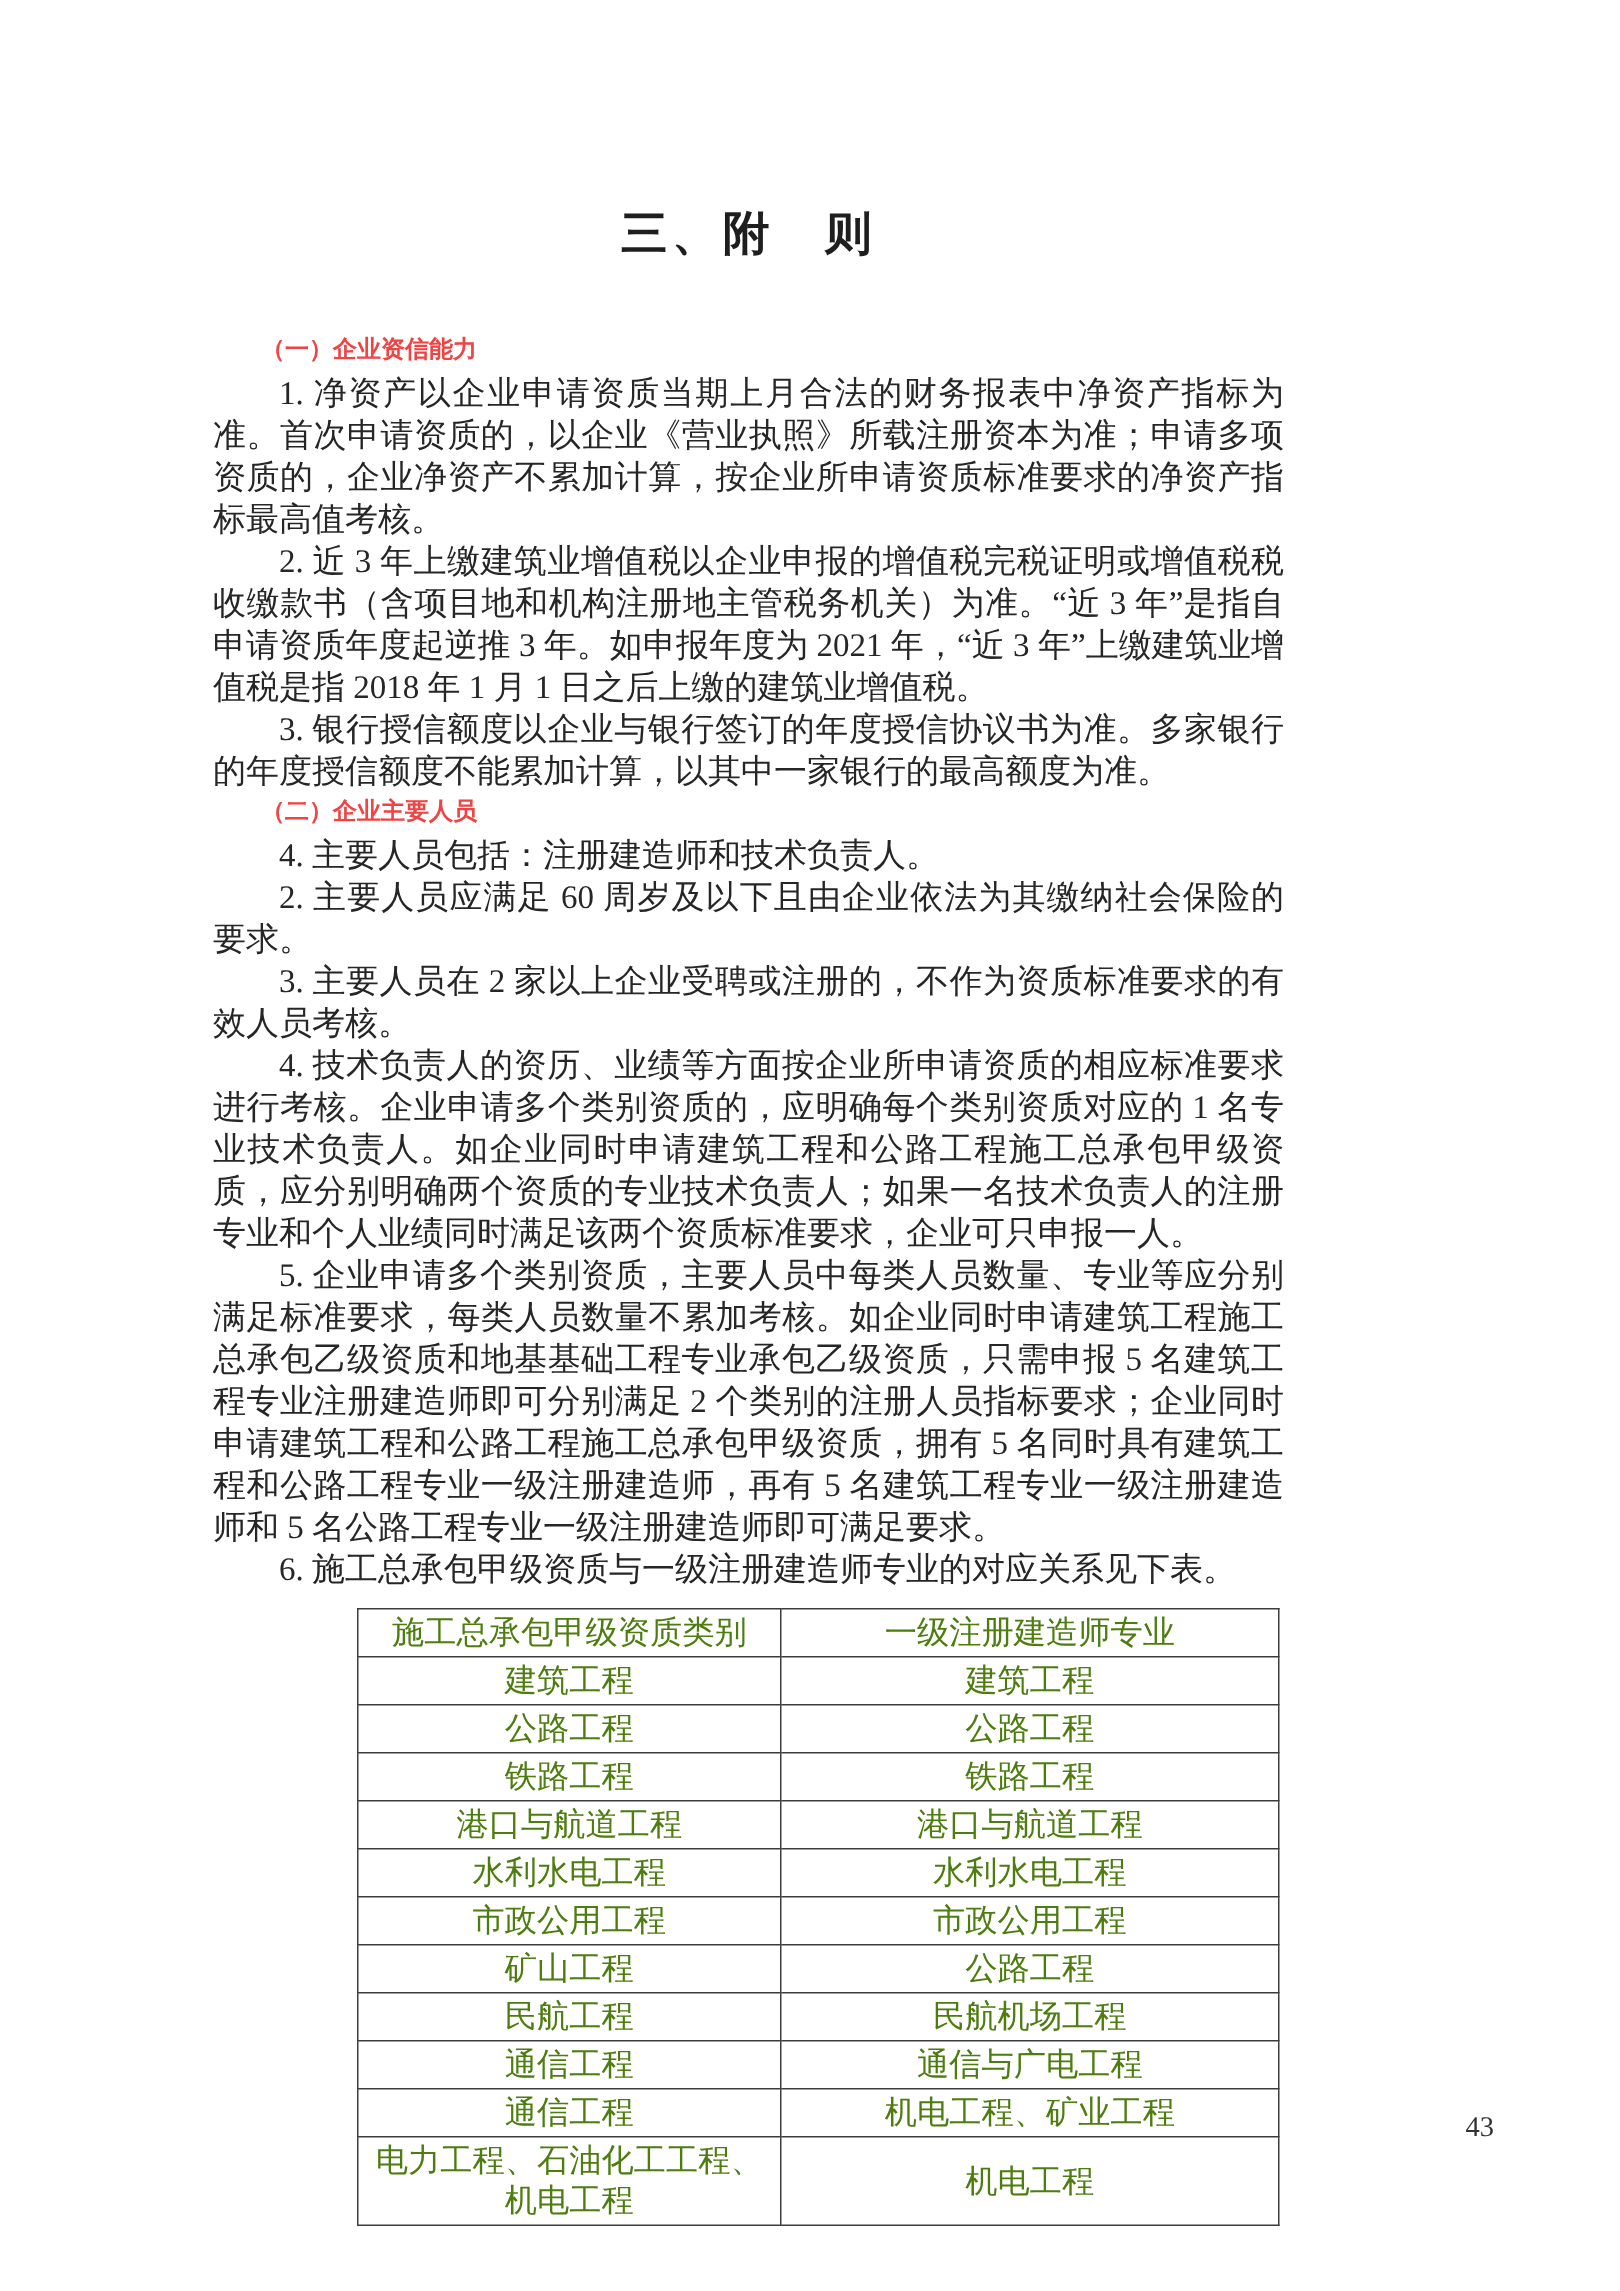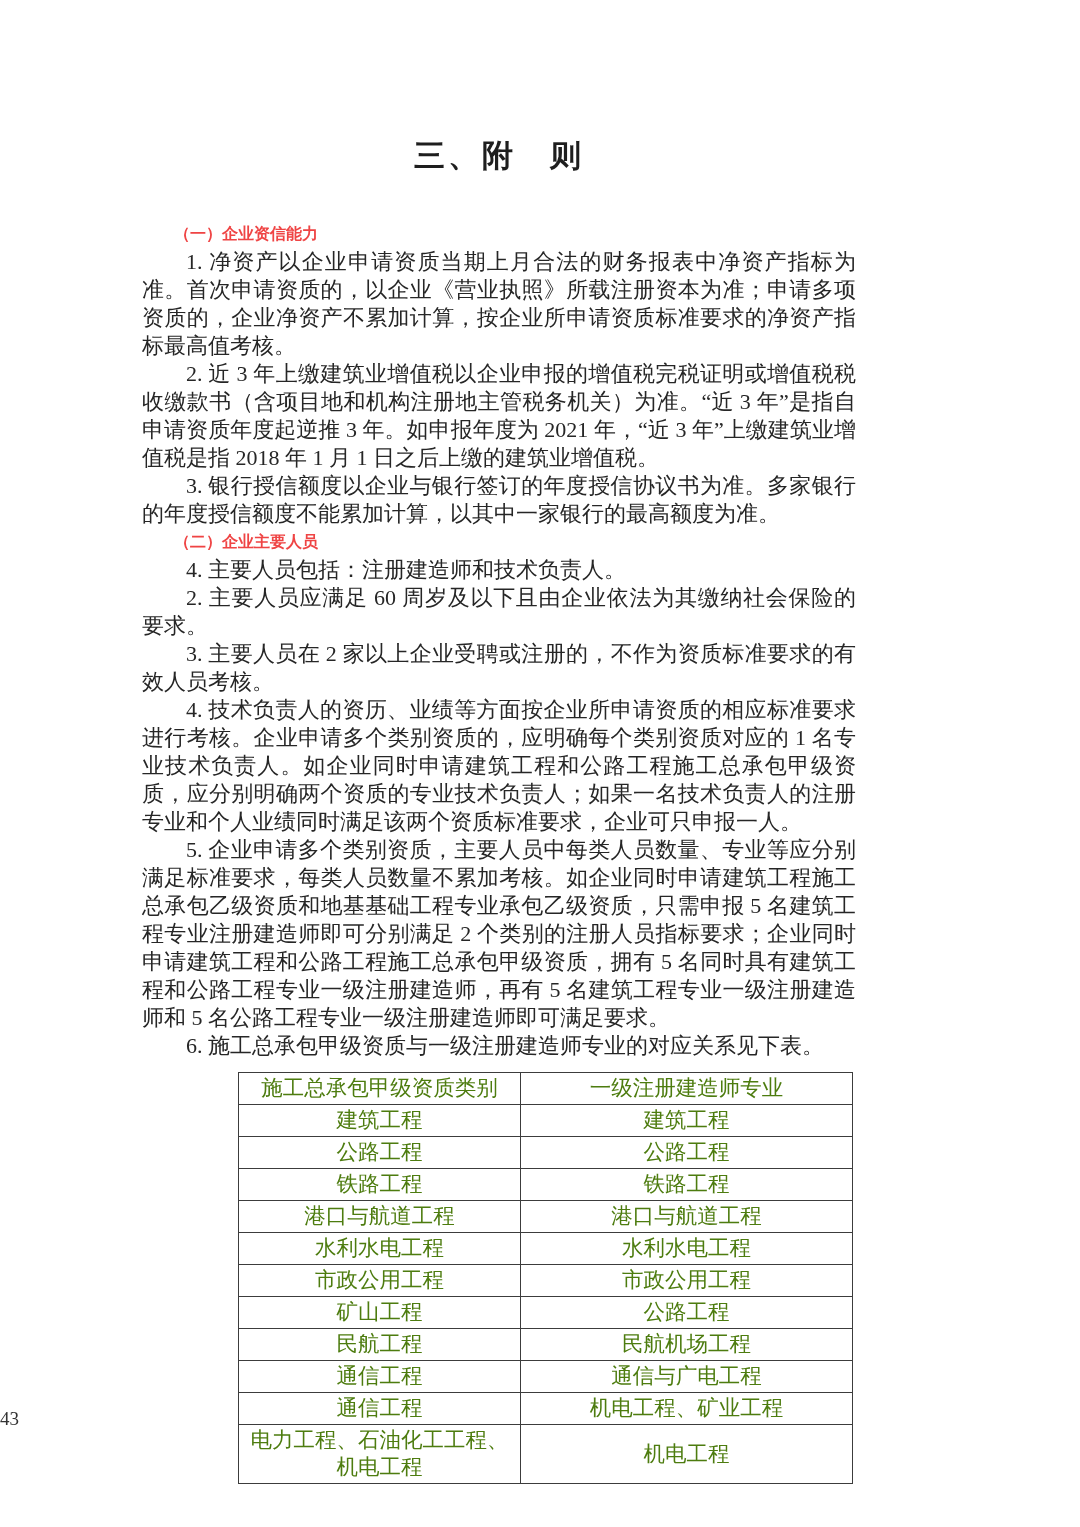--- a/index.html
+++ b/index.html
@@ -55,21 +55,21 @@
     line-height: 27px;
     font-weight: 400;
     padding: 2px 8px;
     color: #4d7c0f;
   }
   .page-num {
     position: absolute;
     left: 0;
     right: 0;
     top: 1408px;
-    text-align: left;
+    text-align: right;
     font-size: 19px;
     color: #333333;
   }
 </style>
 </head>
 <body>
 
 <div class="page">
 
   <div class="doc-title">三、附　则</div>

